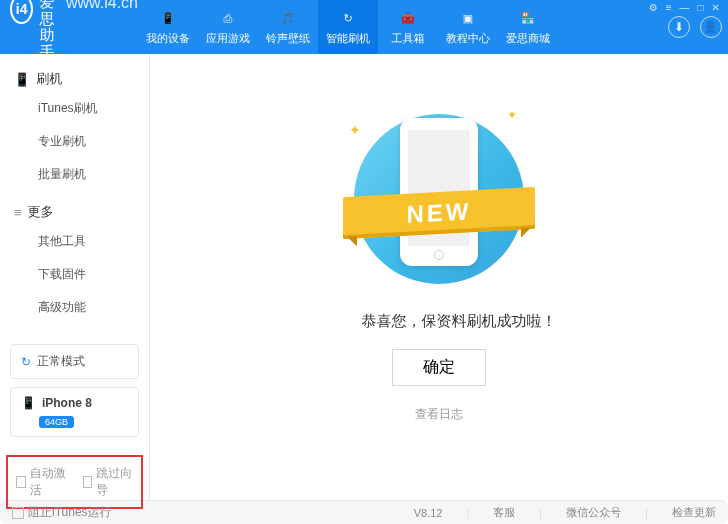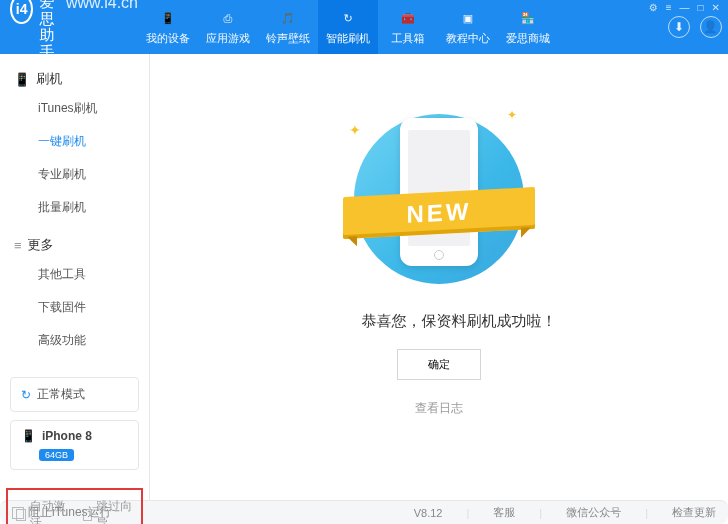--- a/index.html
+++ b/index.html
@@ -50,21 +50,21 @@
 .illus .phone .homebtn { position: absolute; bottom: 6px; left: 50%; width: 10px; height: 10px; border: 1px solid #ccc; border-radius: 50%; transform: translateX(-50%); }
 .illus .ribbon { position: absolute; left: 4px; top: 88px; width: 192px; height: 42px; background: #f7c22b; transform: skewY(-3deg); border-radius: 2px; display: flex; align-items: center; justify-content: center; font-weight: 800; color: #fff; font-size: 24px; letter-spacing: 3px; box-shadow: inset 0 -4px 0 #e0a50c; }
 .illus .ribbon:before, .illus .ribbon:after { content:""; position: absolute; bottom: -8px; width: 0; height: 0; border-style: solid; }
 .illus .ribbon:before { left: 4px; border-width: 0 10px 10px 0; border-color: transparent #c98a08 transparent transparent; }
 .illus .ribbon:after { right: 4px; border-width: 10px 10px 0 0; border-color: #c98a08 transparent transparent transparent; }
 .illus .spark { position: absolute; color: #f7c22b; font-size: 14px; }
 .illus .s1 { top: 18px; left: 10px; }
 .illus .s2 { top: 4px; right: 22px; font-size: 12px; }
 
 .success-text { font-size: 15px; color: #333; margin-top: 18px; margin-left: 40px; }
-.ok-btn { margin-top: 18px; border: 1px solid #d6d6d6; background: #fff; padding: 7px 30px; font-size: 11px; cursor: pointer; }
+.ok-btn { margin-top: 18px; border: 1px solid #d6d6d6; background: #fff; padding: 7px 30px; font-size: 16px; cursor: pointer; }
 .log-link { margin-top: 20px; font-size: 12px; color: #999; cursor: pointer; }
 
 
 .footer { height: 24px; background: #f5f6f8; border-top: 1px solid #e7e7e7; display: flex; align-items: center; padding: 0 12px; font-size: 11px; color: #888; border-radius: 8px; }
 .footer .chk { color: #888; }
 .footer-right { margin-left: auto; display: flex; align-items: center; gap: 24px; }
 .footer-right .sep { color: #ddd; }
 </style>
 </head>
 <body>
@@ -123,21 +123,20 @@
 
 <div class="body-area">
   <div class="sidebar">
     <div class="sidebar-scroll">
       <div class="sb-group">
         <div class="sb-group-head">
           <span style="color:#1e8bf0">📱</span>
           <span>刷机</span>
         </div>
         <div class="sb-item">iTunes刷机</div>
-        <div class="sb-item active">一键刷机</div>
         <div class="sb-item">专业刷机</div>
         <div class="sb-item">批量刷机</div>
       </div>
       <div class="sb-group">
         <div class="sb-group-head">
           <span style="color:#999">≡</span>
           <span>更多</span>
         </div>
         <div class="sb-item">其他工具</div>
         <div class="sb-item">下载固件</div>

